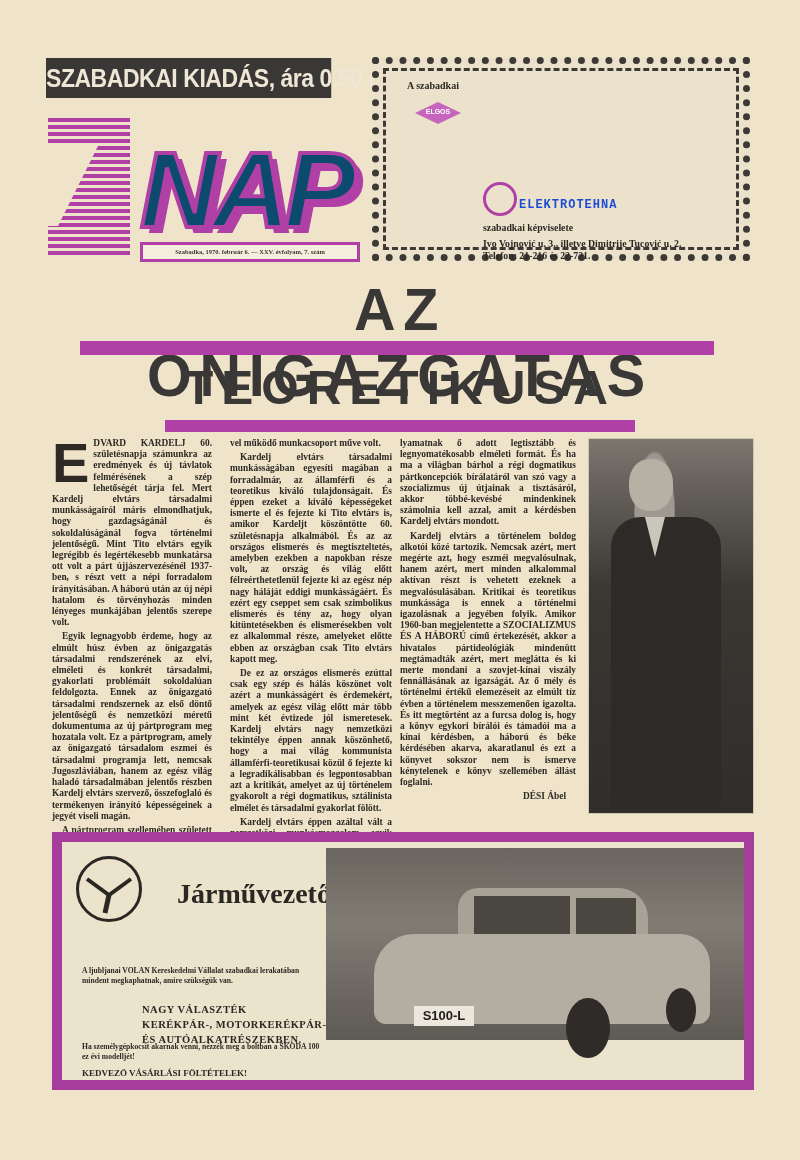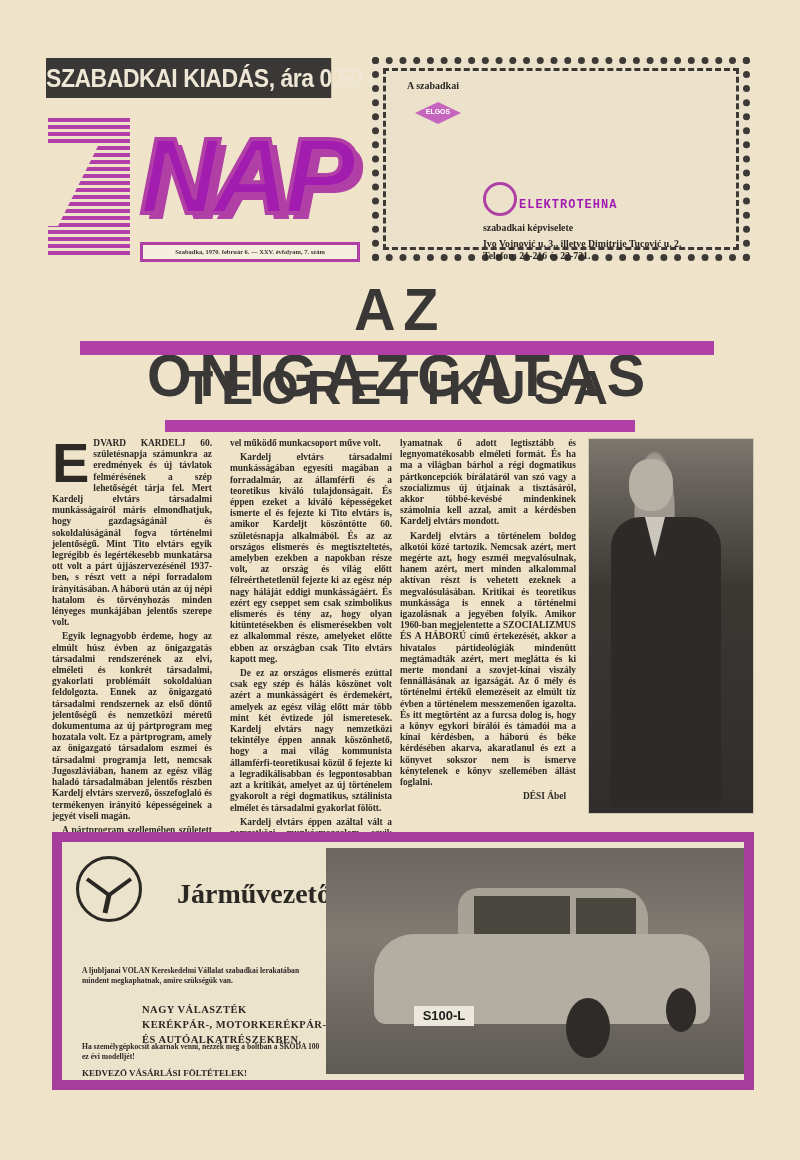--- a/index.html
+++ b/index.html
@@ -8,36 +8,36 @@
   .abs { position:absolute; }
   
   .price-bar { left:46px; top:58px; width:310px; height:40px; background:#3a3836; color:#efe7d6;
     font-family:"Liberation Sans", sans-serif; font-weight:bold; font-size:25px; line-height:40px;
     text-align:center; letter-spacing:-0.5px; transform:scaleX(0.92); transform-origin:left center; white-space:nowrap; }
   
   .mast { left:48px; top:118px; width:310px; height:142px; }
   .seven { position:absolute; left:0; top:0; width:82px; height:140px;
     background:repeating-linear-gradient(to bottom,#b03fa6 0 4px,#efe3c9 4px 7px); }
   .seven-cut { position:absolute; left:0; top:28px; width:50px; height:80px; background:#efe3c9; clip-path:polygon(0 0,100% 0,20% 100%,0 100%); }
-  .nap { position:absolute; left:92px; top:2px; font-family:"Liberation Sans", sans-serif; font-weight:bold;
-    font-size:108px; line-height:112px; color:#a21caf; letter-spacing:-6px; font-style:italic;
+  .nap { position:absolute; left:92px; top:16px; font-family:"Liberation Sans", sans-serif; font-weight:bold;
+    font-size:108px; line-height:112px; color:#0c4a6e; letter-spacing:-6px; font-style:italic;
     -webkit-text-stroke:4px #b03fa6; text-shadow:7px 6px 0 #b03fa6; }
   .date-strip { position:absolute; left:92px; top:124px; width:214px; height:14px; border:3px solid #b03fa6;
     background:#f6eedd; font-size:6.5px; font-weight:bold; text-align:center; line-height:14px; color:#3a3836; }
   
   .ad-box { left:372px; top:57px; width:378px; height:204px; border:7px solid #3d3a36;
     border-style:dotted; box-sizing:border-box; background:#ece2cc; }
   .ad-inner { position:absolute; inset:4px; border:3px dashed #3d3a36; }
   .ad-pre { position:absolute; left:28px; top:16px; font-size:10px; font-weight:bold; }
   .ad-logo-small { position:absolute; left:36px; top:38px; width:46px; height:22px; background:#c665bd;
     clip-path:polygon(50% 0,100% 50%,50% 100%,0 50%); }
   .ad-logo-small span { position:absolute; left:0; right:0; top:6px; font-size:7px; text-align:center; color:#fff; font-weight:bold; font-family:"Liberation Sans", sans-serif; }
   .ad-text { position:absolute; left:30px; top:66px; width:316px; font-size:9.8px; line-height:12px; font-weight:bold; text-align:justify; }
   .ad-brand-logo { position:absolute; left:104px; top:118px; width:34px; height:34px; border:3px solid #b03fa6; border-radius:50%; box-sizing:border-box; }
-  .ad-brand { position:absolute; left:140px; top:134px; font-family:"Liberation Mono", monospace; font-weight:bold; font-size:12px; color:#a21caf; letter-spacing:1px; }
+  .ad-brand { position:absolute; left:140px; top:134px; font-family:"Liberation Mono", monospace; font-weight:bold; font-size:12px; color:#1d4ed8; letter-spacing:1px; }
   .ad-rep { position:absolute; left:104px; top:158px; font-size:9.8px; font-weight:bold;text-align:right; }
   .ad-addr { position:absolute; left:104px; top:174px; font-size:9.8px; line-height:12px; font-weight:bold; }
   
   .hl1 { left:78px; top:277px; width:644px; font-family:"Liberation Sans", sans-serif; font-weight:bold; font-size:60px;
     line-height:66px; letter-spacing:8px; color:#3a3836; text-align:center; transform:scaleX(0.96); }
   .bar1 { left:80px; top:341px; width:634px; height:14px; background:#b03fa6; }
   .hl2 { left:160px; top:354px; width:480px; font-family:"Liberation Sans", sans-serif; font-weight:bold; font-size:48px;
     line-height:68px; letter-spacing:8px; color:#3a3836; text-align:center; }
   .bar2 { left:165px; top:420px; width:470px; height:12px; background:#b03fa6; }
   
@@ -55,21 +55,21 @@
     border:1px solid #cfc5b0; }
   .photo-face { position:absolute; left:40px; top:20px; width:44px; height:52px; background:#b6b0a5; border-radius:45%; }
   .photo-suit { position:absolute; left:22px; top:78px; width:110px; height:290px; background:#2d2a27; border-radius:30px 30px 0 0; }
   .photo-shirt { position:absolute; left:56px; top:78px; width:20px; height:40px; background:#cbc6bc; clip-path:polygon(0 0,100% 0,50% 100%); }
   
   .car-ad { left:52px; top:832px; width:702px; height:258px; border:10px solid #a63c9c; box-sizing:border-box; background:#ece3cc; }
   .steer-logo { position:absolute; left:14px; top:14px; width:66px; height:66px; border:3px solid #2b2824; border-radius:50%; box-sizing:border-box; }
   .ad2-title { position:absolute; left:95px; top:36px; font-size:28px; font-weight:bold;margin-left:20px; }
   .ad2-sm { position:absolute; font-size:7.6px; line-height:10px; font-weight:bold; }
   .ad2-big { position:absolute; left:80px; top:160px; font-size:10.5px; line-height:15px; font-weight:bold; letter-spacing:0.5px; }
-  .car-photo { position:absolute; left:264px; top:6px; width:418px; height:226px; background:
+  .car-photo { position:absolute; left:264px; top:6px; width:418px; height:192px; background:
      linear-gradient(to bottom,#6a665f 0%,#807b73 40%,#5e5a54 100%); }
   .car-body { position:absolute; left:48px; top:86px; width:336px; height:90px; background:#b3ada2; border-radius:40px 30px 12px 12px; }
   .car-roof { position:absolute; left:132px; top:40px; width:190px; height:60px; background:#a8a296; border-radius:20px 30px 0 0; }
   .car-win { position:absolute; left:148px; top:48px; width:96px; height:44px; background:#4a4640; }
   .car-win2 { position:absolute; left:250px; top:50px; width:60px; height:40px; background:#4a4640; }
   .plate { position:absolute; left:88px; top:158px; width:60px; height:20px; background:#ece7dc; color:#1e1c1a;
     font-family:"Liberation Sans", sans-serif; font-weight:bold; font-size:13px; text-align:center; line-height:20px; }
   .wheel { position:absolute; width:44px; height:60px; background:#2e2b28; border-radius:50%; }
 </style>
 </head>

